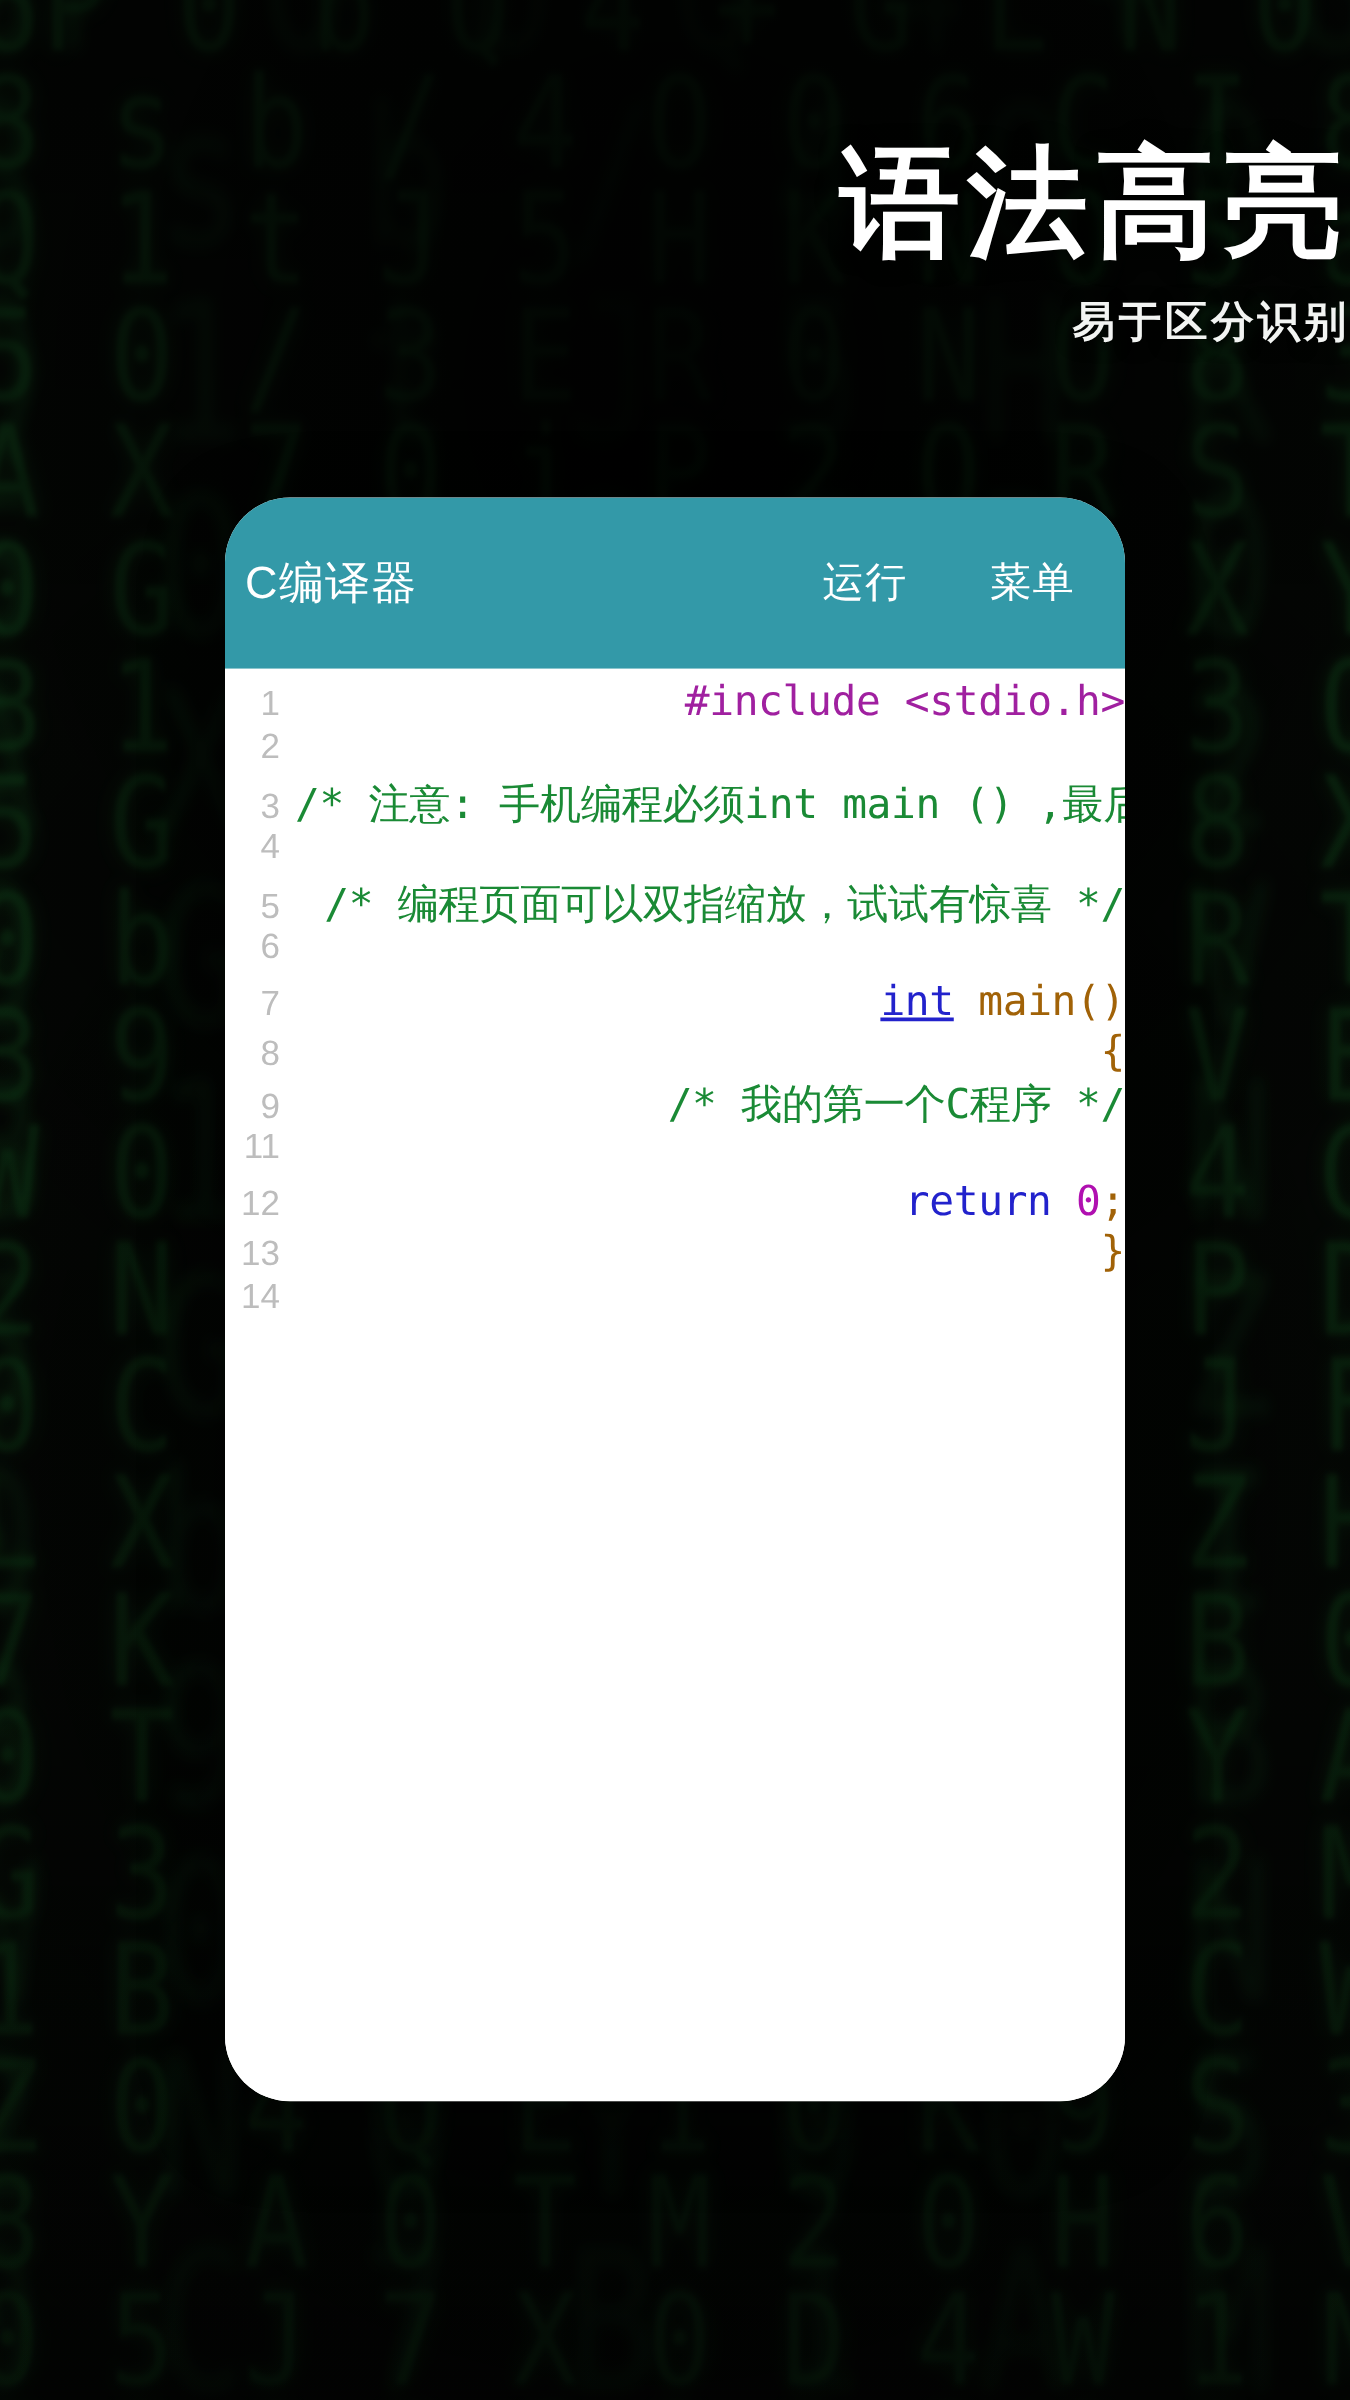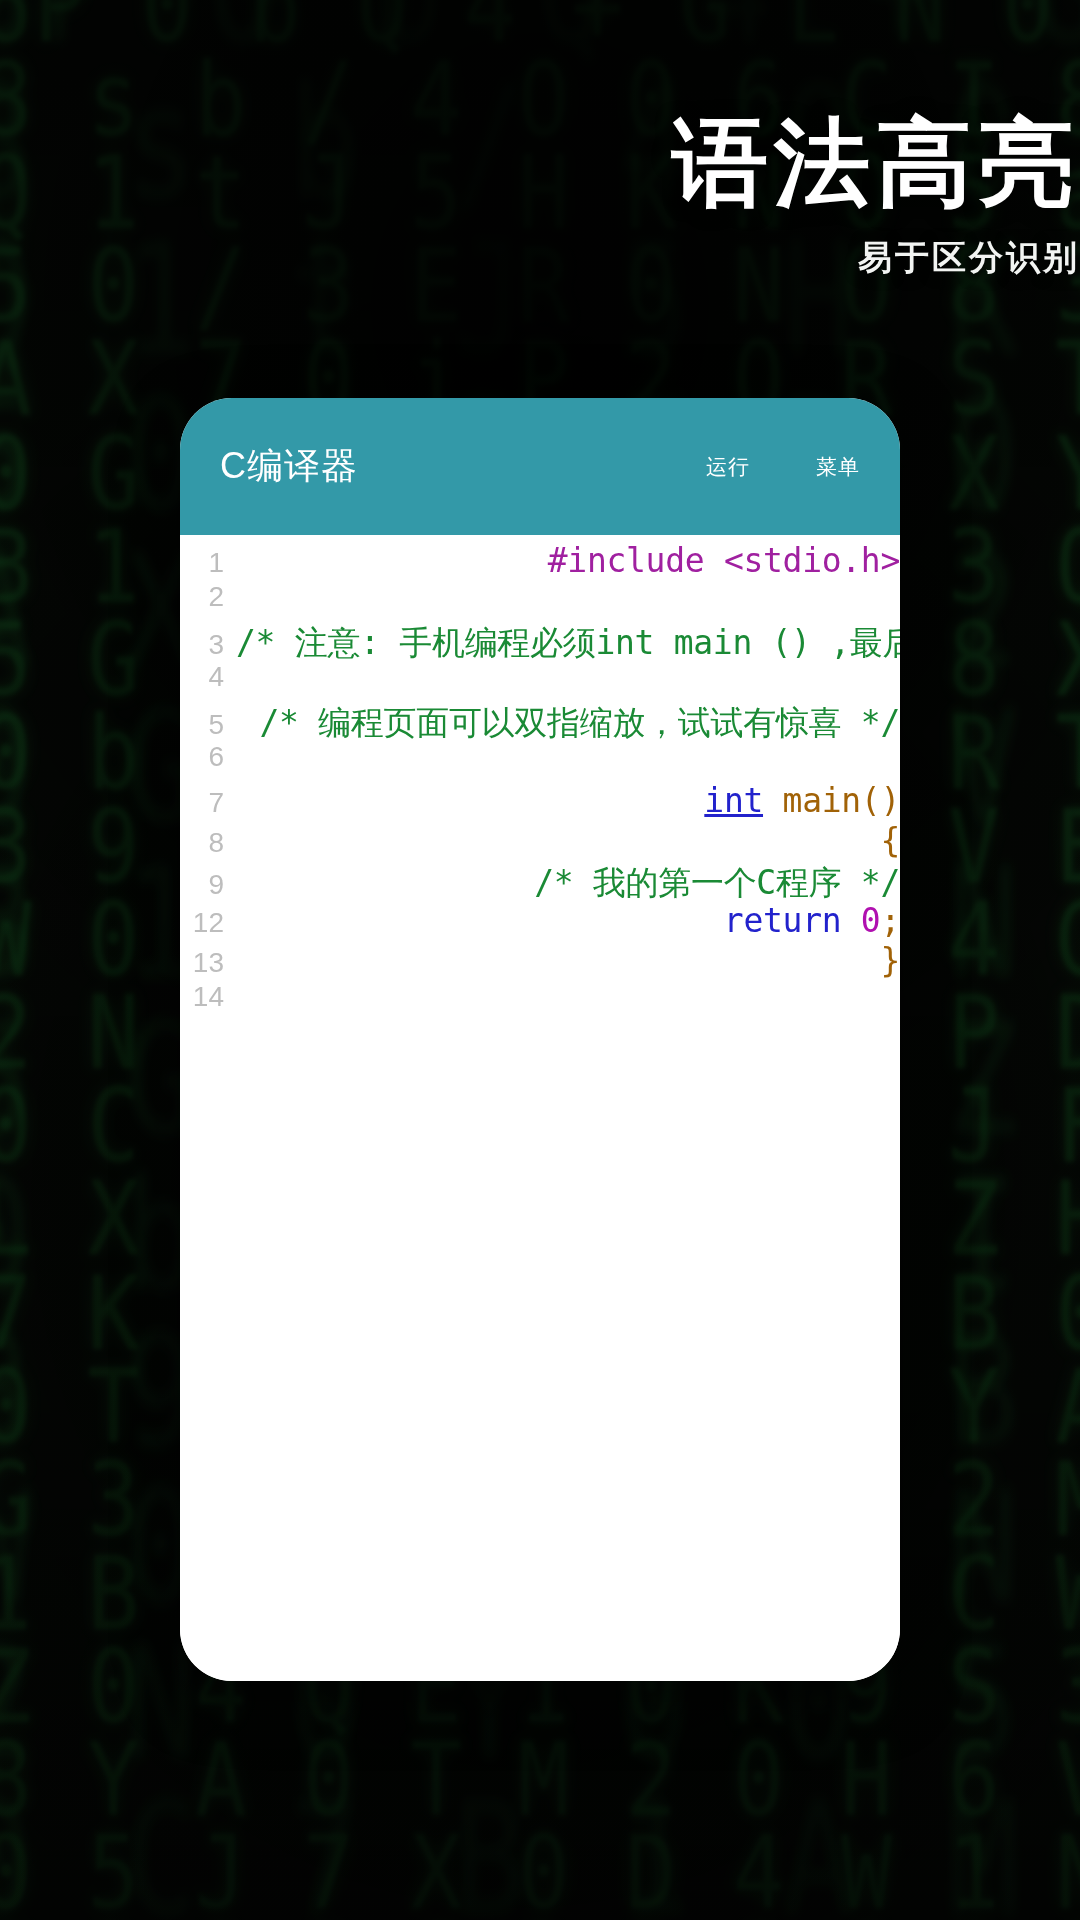--- a/index.html
+++ b/index.html
@@ -104,32 +104,32 @@
     z-index: 6;
     display: flex;
     flex-direction: column;
   }
 
   #app-bar {
     height: 137px;
     background: #3399a8;
     display: flex;
     align-items: center;
-    padding: 0 40px 0 40px;
+    padding: 0 40px 0 16px;
     flex: 0 0 auto;
   }
   #app-title {
     color: #ffffff;
     font-size: 36px;
     letter-spacing: 1px;
     flex: 1 1 auto;
   }
   .app-action {
     color: #ffffff;
-    font-size: 21px;
+    font-size: 33px;
     letter-spacing: 1px;
     margin-left: 66px;
     cursor: pointer;
   }
 
   
   #code-editor {
     flex: 1 1 auto;
     background: #ffffff;
     position: relative;
@@ -239,18 +239,19 @@
   <div id="code-editor">
       <div class="code-line"><span class="line-no">1</span><span class="line-code"><span class="tok-pre">#include &lt;stdio.h&gt;</span></span></div>
       <div class="code-line"><span class="line-no">2</span><span class="line-code"></span></div>
       <div class="code-line"><span class="line-no">3</span><span class="line-code"><span class="tok-comment">/* 注意: 手机编程必须int main () ,最后re</span></span></div>
       <div class="code-line"><span class="line-no">4</span><span class="line-code"></span></div>
       <div class="code-line"><span class="line-no">5</span><span class="line-code"><span class="tok-comment">/* 编程页面可以双指缩放，试试有惊喜 */</span></span></div>
       <div class="code-line"><span class="line-no">6</span><span class="line-code"></span></div>
       <div class="code-line"><span class="line-no">7</span><span class="line-code"><span class="tok-kw">int</span><span class="tok-plain"> main()</span></span></div>
       <div class="code-line"><span class="line-no">8</span><span class="line-code"><span class="tok-plain">{</span></span></div>
       <div class="code-line"><span class="line-no">9</span><span class="line-code"><span class="tok-plain">    </span><span class="tok-comment">/* 我的第一个C程序 */</span></span></div>
+      <div class="code-line"><span class="line-no">11</span><span class="line-code"></span></div>
       <div class="code-line"><span class="line-no">12</span><span class="line-code"><span class="tok-plain">    </span><span class="tok-kw2">return</span><span class="tok-plain"> </span><span class="tok-num">0</span><span class="tok-plain">;</span></span></div>
       <div class="code-line"><span class="line-no">13</span><span class="line-code"><span class="tok-plain">}</span></span></div>
       <div class="code-line"><span class="line-no">14</span><span class="line-code"></span></div>
     </div>
 
 </div>
 
 </body></html>

